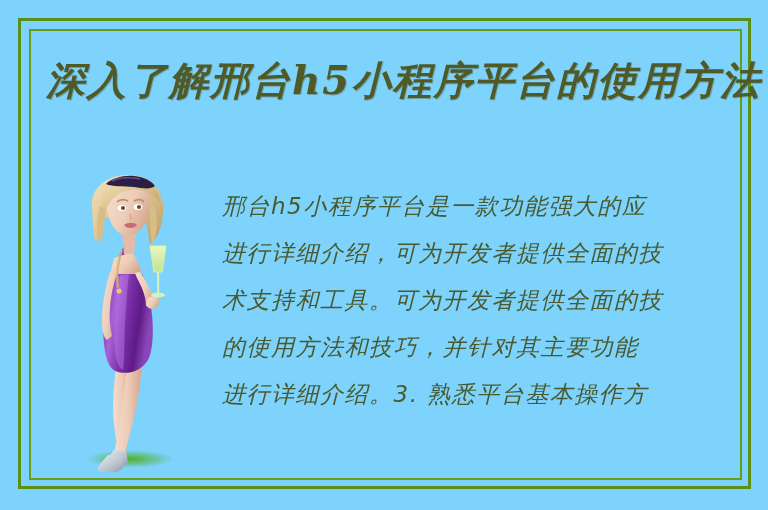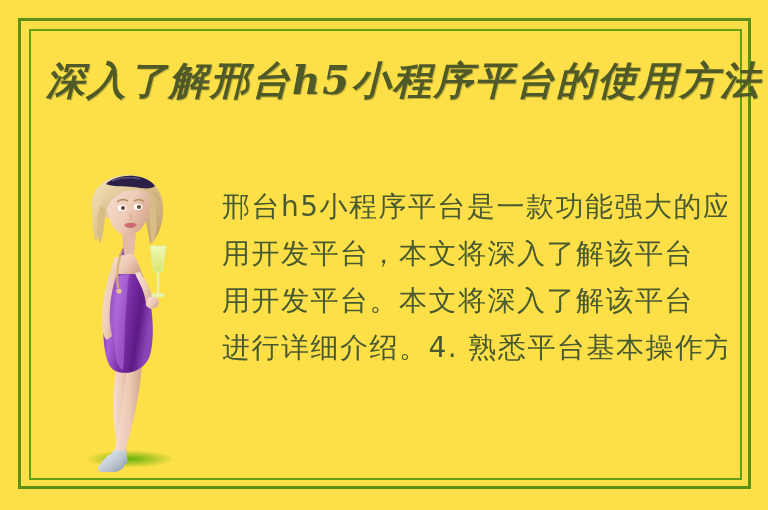--- a/index.html
+++ b/index.html
@@ -10,21 +10,21 @@
     width: 768px;
     height: 510px;
     overflow: hidden;
     font-family: "Liberation Sans", sans-serif;
   }
 
   #canvas {
     position: relative;
     width: 768px;
     height: 510px;
-    background: #fde047;
+    background: #7dd3fc;
     overflow: hidden;
   }
 
   
   #frame-outer {
     position: absolute;
     left: 18px;
     top: 18px;
     width: 733px;
     height: 471px;
@@ -66,25 +66,26 @@
   #body-copy {
     position: absolute;
     left: 222px;
     top: 183px;
     width: 505px;
     height: 300px;
     overflow: hidden;
   }
   .body-line {
     font-family: "DejaVu Sans", sans-serif;
-    font-size: 28px;
+    font-size: 23px;
     line-height: 47px;
     color: #4a5a30;
     letter-spacing: 1.5px;
     white-space: nowrap;
+    font-style: italic;
   }
 
   
   #character {
     position: absolute;
     left: 62px;
     top: 172px;
     width: 140px;
     height: 300px;
   }
@@ -97,23 +98,24 @@
 
   <div id="frame-outer"></div>
   <div id="frame-inner"></div>
 
   <div id="title-block">
     <div class="title-line">深入了解邢台h5小程序平台的使用方法</div>
   </div>
 
   <div id="body-copy">
     <div class="body-line">邢台h5小程序平台是一款功能强大的应</div>
-    <div class="body-line">用开发平台，本文将深入了解该平台</div>
-    <div class="body-line">用开发平台。本文将深入了解该平台</div>
-    <div class="body-line">进行详细介绍。4. 熟悉平台基本操作方</div>
+    <div class="body-line">进行详细介绍，可为开发者提供全面的技</div>
+    <div class="body-line">术支持和工具。可为开发者提供全面的技</div>
+    <div class="body-line">的使用方法和技巧，并针对其主要功能</div>
+    <div class="body-line">进行详细介绍。3. 熟悉平台基本操作方</div>
   </div>
 
   <div id="character">
     <svg width="140" height="300" viewBox="0 0 140 300" xmlns="http://www.w3.org/2000/svg">
       <defs>
         <linearGradient id="dressG" x1="0" y1="0" x2="1" y2="0.3">
           <stop offset="0%" stop-color="#6a2094"></stop>
           <stop offset="30%" stop-color="#a862d6"></stop>
           <stop offset="55%" stop-color="#7b2fa8"></stop>
           <stop offset="80%" stop-color="#5d1b86"></stop>

